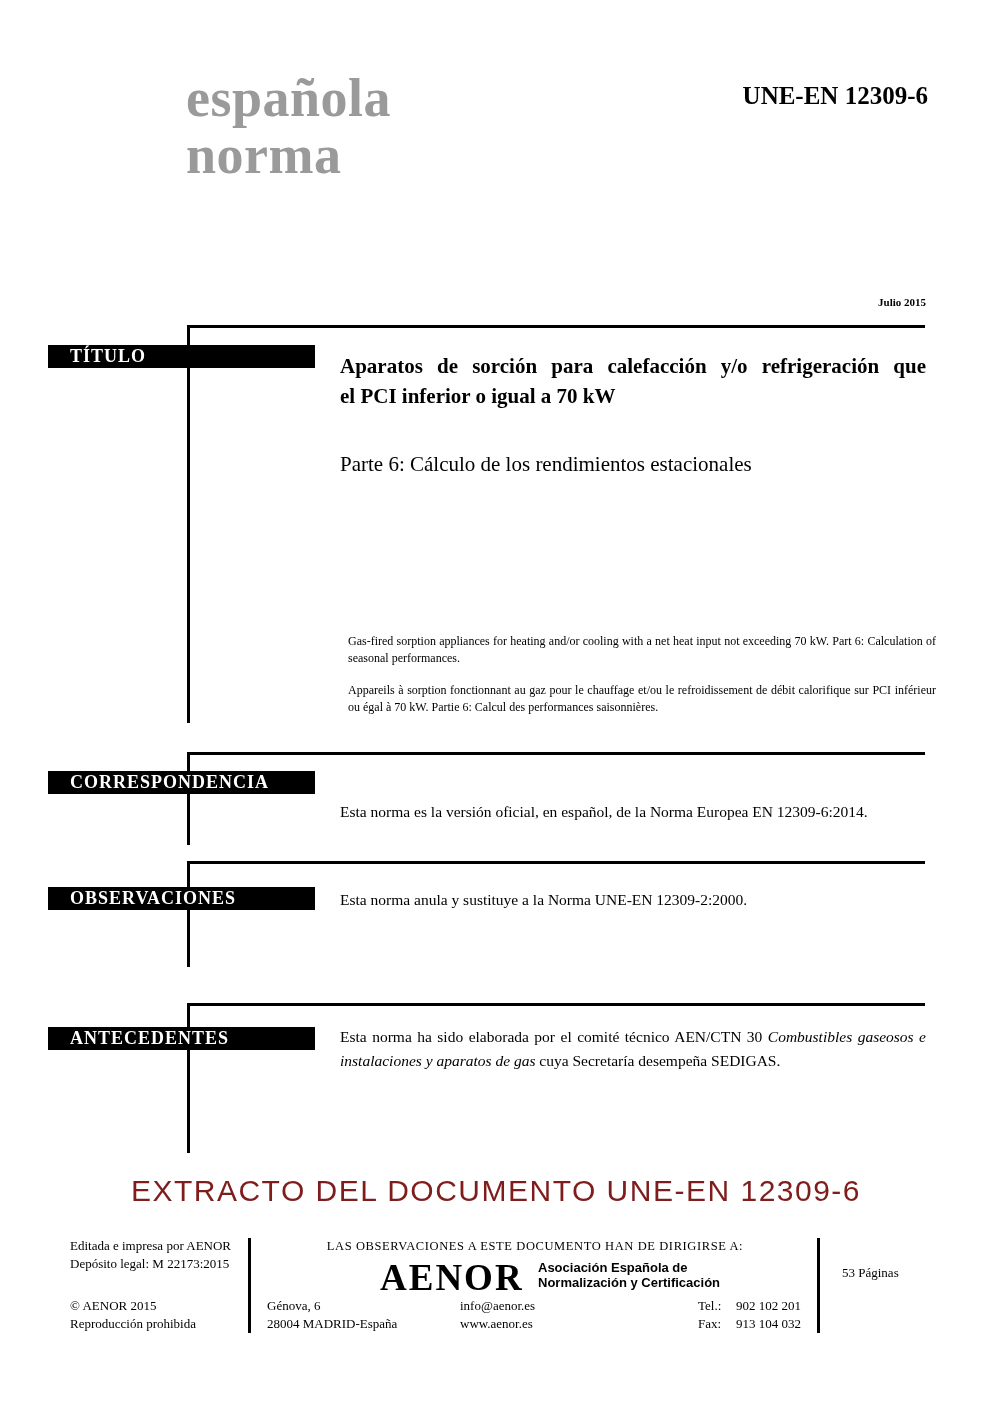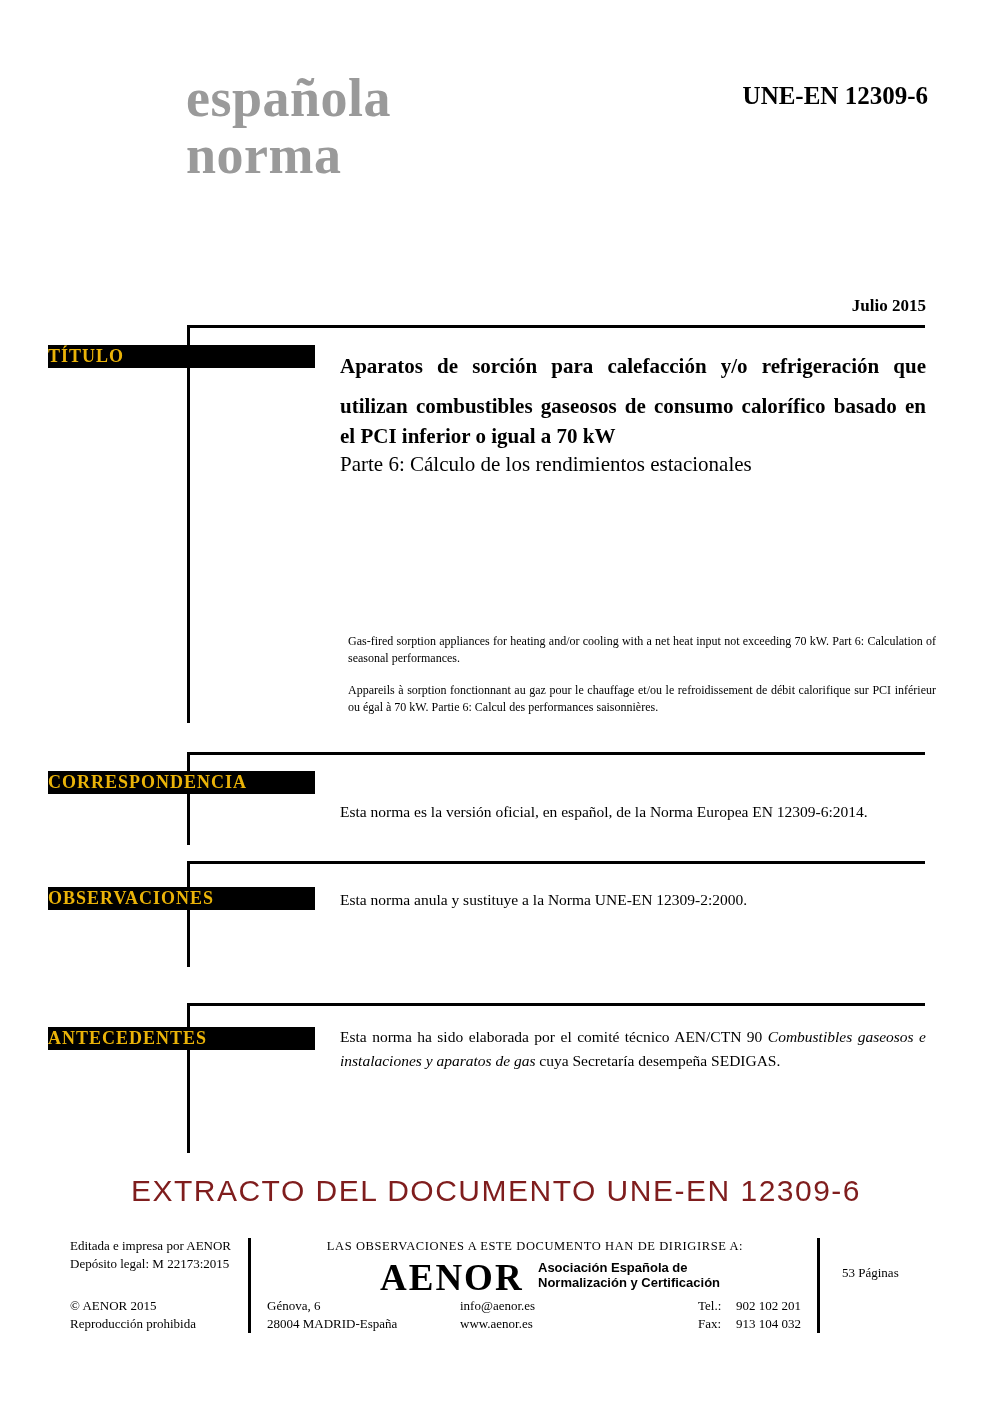--- a/index.html
+++ b/index.html
@@ -24,35 +24,36 @@
     color: #9a9a9a;
     letter-spacing: 0.5px;
   }
   .doc-code {
     right: 64px; top: 82px;
     font-size: 25px; font-weight: bold;
     text-align: right;
   }
   .issue-date {
     right: 66px; top: 296px;
-    font-size: 17px; font-weight: bold;
+    font-size: 11px; font-weight: bold;
     text-align: right;
   }
 
   
   .hrule { background: #000; height: 3px; left: 187px; width: 738px; }
   .vrule { background: #000; width: 3px; left: 187px; }
 
   
   .label-box {
     left: 48px; width: 267px; height: 23px;
     background: #000;
-    color: #eab308;
+    color: #ffffff;
     font-size: 18px; font-weight: bold;
     line-height: 23px;
+    padding-left: 22px;
     letter-spacing: 1px;
     white-space: nowrap;
   }
 
   
   .title-text {
     left: 340px; top: 341px; width: 586px;
     font-size: 21px; font-weight: bold;
     line-height: 30px;
   }
@@ -134,42 +135,41 @@
   </div>
   <div class="abs doc-code">UNE-EN 12309-6</div>
   <div class="abs issue-date">Julio 2015</div>
 
   <div class="abs hrule" style="top:325px"></div>
   <div class="abs vrule" style="top:325px;height:398px"></div>
   <div class="abs label-box" style="top:345px">TÍTULO</div>
 
   <div class="abs title-text">
     <div class="just">Aparatos de sorción para calefacción y/o refrigeración que</div>
-    <div class="just">utilizan combustibles gaseosos de consumo calorífico basado en</div>
     <div>el PCI inferior o igual a 70 kW</div>
   </div>
   <div class="abs subtitle">Parte 6: Cálculo de los rendimientos estacionales</div>
 
   <div class="abs abstract abstract-en">Gas-fired sorption appliances for heating and/or cooling with a net heat input not exceeding 70 kW. Part 6: Calculation of seasonal performances.</div>
   <div class="abs abstract abstract-fr">Appareils à sorption fonctionnant au gaz pour le chauffage et/ou le refroidissement de débit calorifique sur PCI inférieur ou égal à 70 kW. Partie 6: Calcul des performances saisonnières.</div>
 
   <div class="abs hrule" style="top:752px"></div>
   <div class="abs vrule" style="top:752px;height:93px"></div>
   <div class="abs label-box" style="top:771px">CORRESPONDENCIA</div>
   <div class="abs sec-text" style="top:800px">Esta norma es la versión oficial, en español, de la Norma Europea EN 12309-6:2014.</div>
 
   <div class="abs hrule" style="top:861px"></div>
   <div class="abs vrule" style="top:861px;height:106px"></div>
   <div class="abs label-box" style="top:887px">OBSERVACIONES</div>
   <div class="abs sec-text" style="top:888px">Esta norma anula y sustituye a la Norma UNE-EN 12309-2:2000.</div>
 
   <div class="abs hrule" style="top:1003px"></div>
   <div class="abs vrule" style="top:1003px;height:150px"></div>
   <div class="abs label-box" style="top:1027px">ANTECEDENTES</div>
-  <div class="abs sec-text just" style="top:1025px"><span>Esta norma ha sido elaborada por el comité técnico AEN/CTN 90 </span><span class="italic">Combustibles gaseosos e instalaciones y aparatos de gas</span><span> cuya Secretaría desempeña SEDIGAS.</span></div>
+  <div class="abs sec-text just" style="top:1025px"><span>Esta norma ha sido elaborada por el comité técnico AEN/CTN 30 </span><span class="italic">Combustibles gaseosos e instalaciones y aparatos de gas</span><span> cuya Secretaría desempeña SEDIGAS.</span></div>
 
   <div class="abs extract">EXTRACTO DEL DOCUMENTO UNE-EN 12309-6</div>
 
   <div class="abs ft ft-left-top">
     <div>Editada e impresa por AENOR</div>
     <div>Depósito legal: M 22173:2015</div>
   </div>
   <div class="abs ft ft-left-bottom">
     <div>© AENOR 2015</div>
     <div>Reproducción prohibida</div>

